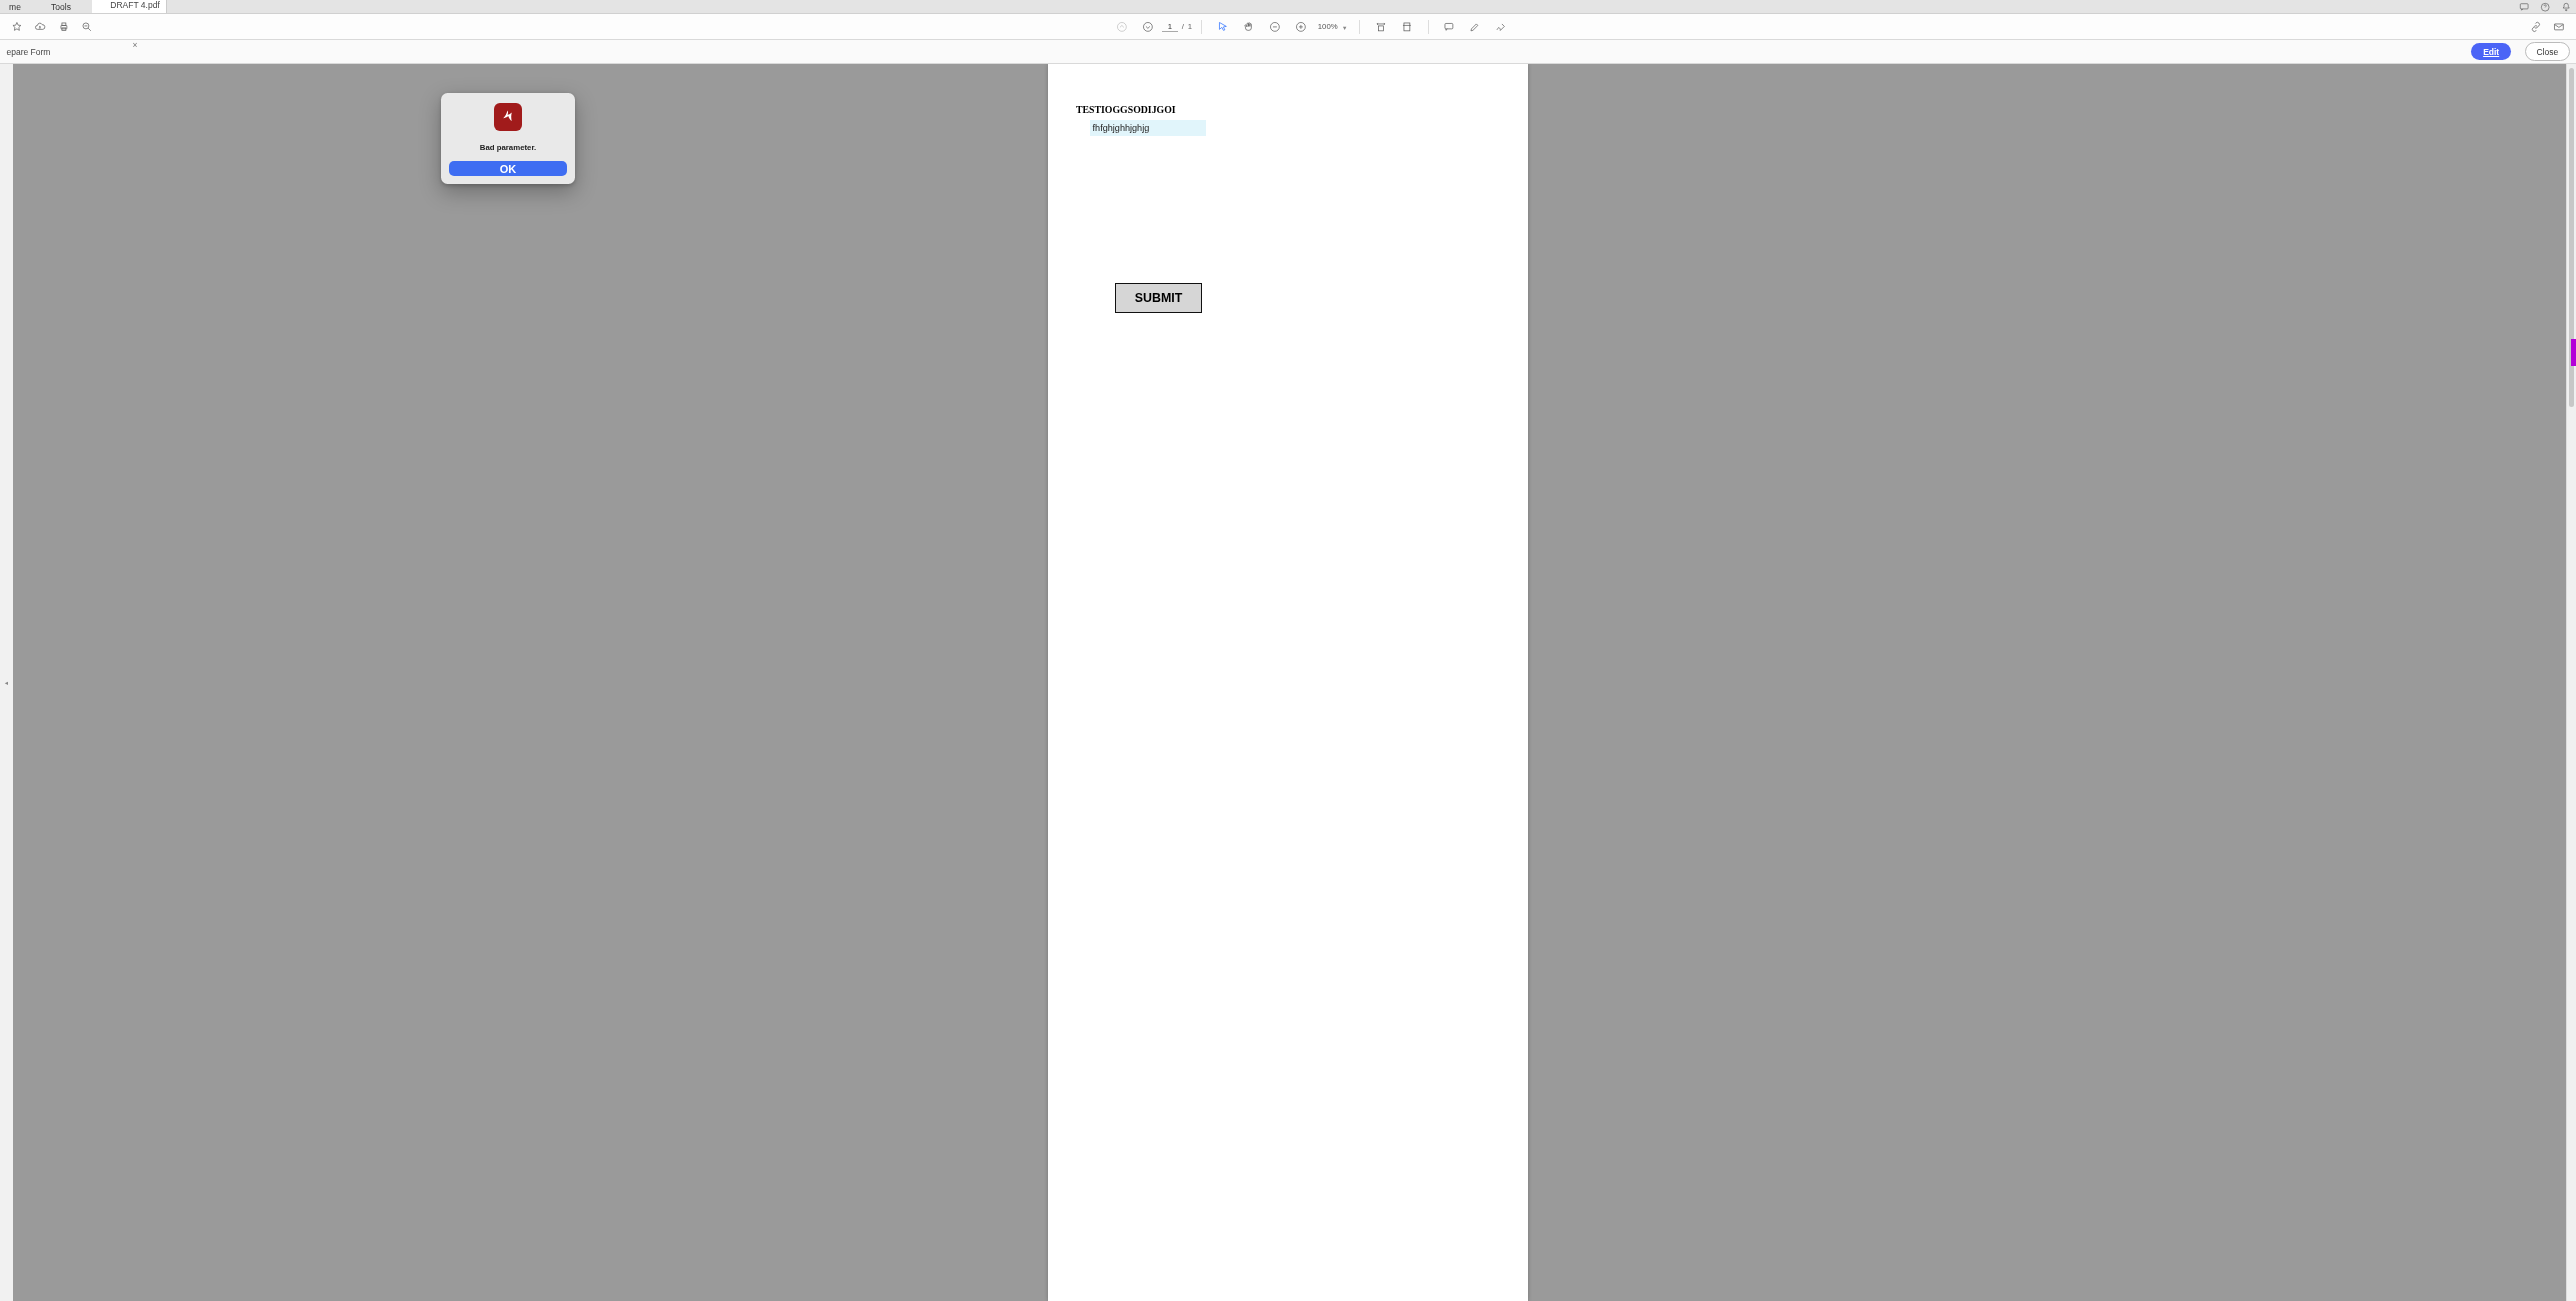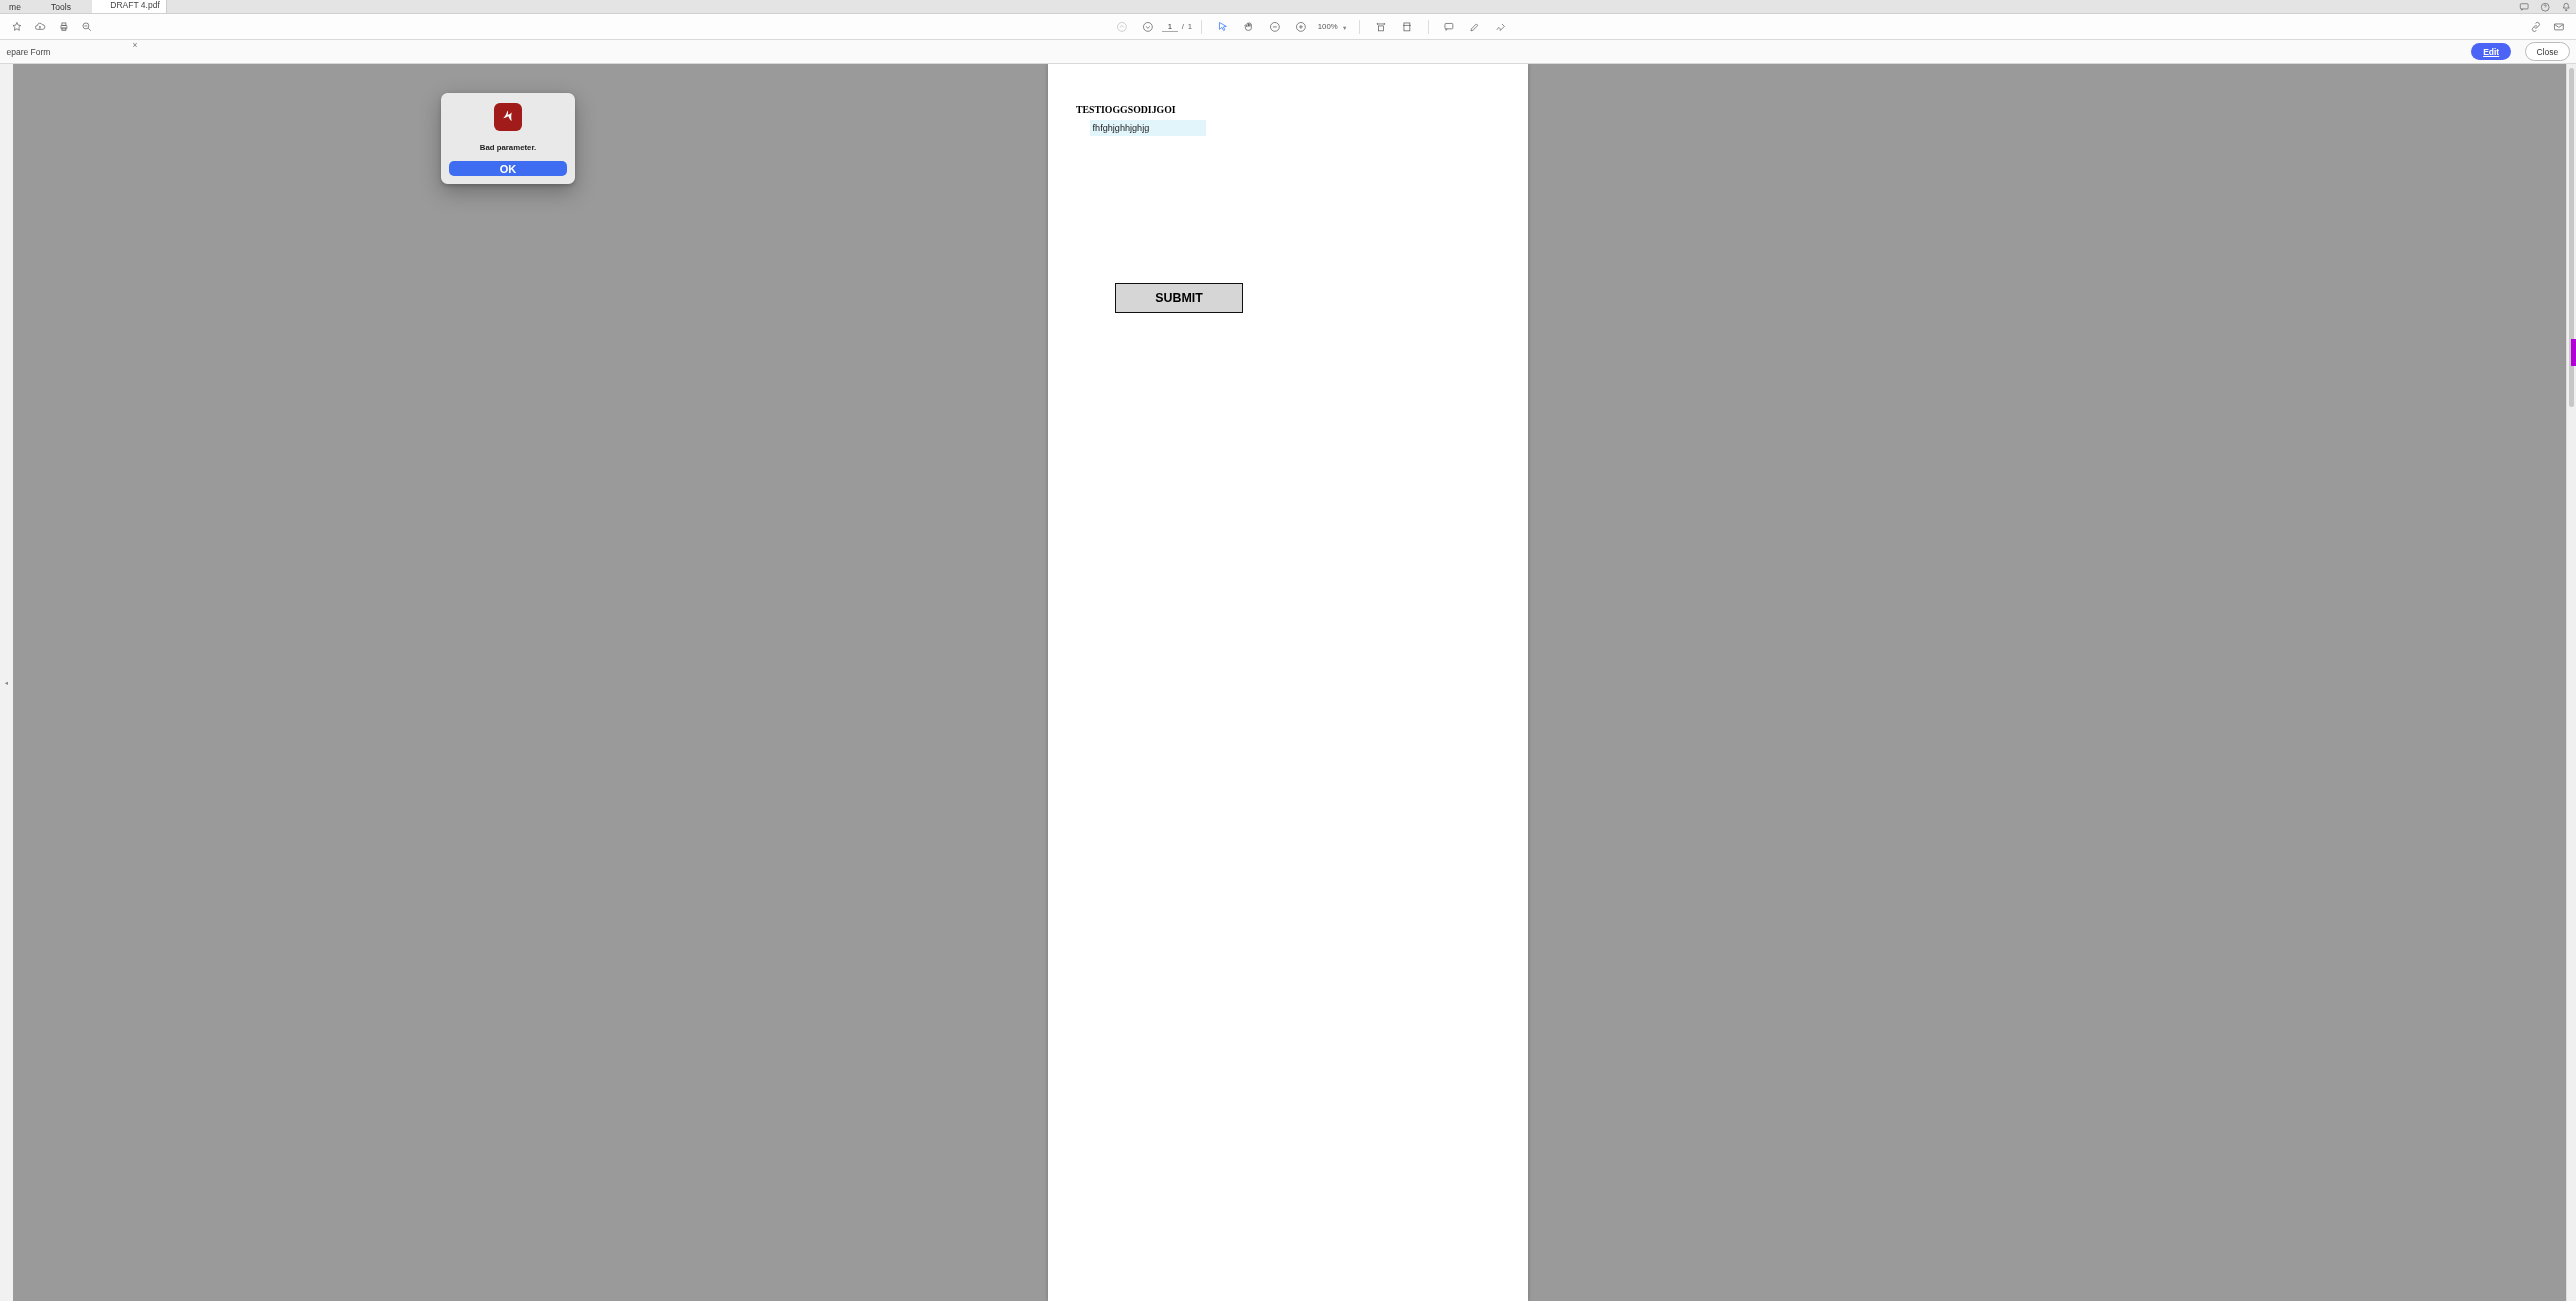--- a/index.html
+++ b/index.html
@@ -29,21 +29,21 @@
 .btn-edit { background: #4b64f6; color: #fff; border: none; border-radius: 10.4px; padding: 3.3px 11.8px; font-size: 8.5px; font-weight: 600; cursor: pointer; text-decoration: underline; }
 .btn-close { background: #fff; color: #333; border: 0.7px solid #bbb; border-radius: 10.4px; padding: 3.3px 10.4px; font-size: 8.5px; font-weight: 500; cursor: pointer; }
 
 
 .viewer { position: absolute; top: 64px; bottom: 0; left: 0; right: 0; background: #9a9a9a; display: flex; justify-content: center; overflow: hidden; }
 .gutter-left { width: 13px; background: #f1f1f1; position: absolute; left: 0; top: 0; bottom: 0; display: flex; align-items: center; justify-content: center; }
 .gutter-left .tri { font-size: 6.5px; color: #888; cursor: pointer; }
 .page { width: 480px; min-height: 653px; background: #fff; margin-top: 0; box-shadow: 0 0 3.9px rgba(0,0,0,0.25); position: relative; }
 .page .heading { position: absolute; left: 28px; top: 40px; font-family: "Times New Roman", serif; font-weight: bold; font-size: 9.8px; color: #000; }
 .page .field { position: absolute; left: 42px; top: 56px; width: 116px; height: 15.7px; background: #e1f5fb; color: #222; font-size: 9.1px; display: flex; align-items: center; padding: 0 2.6px; font-family: Arial, sans-serif; }
-.page .submit { position: absolute; left: 67px; top: 219px; width: 128px; height: 30px; background: #d6d6d6; border: 1.3px solid #111; display: flex; align-items: center; justify-content: center; font-family: Arial, sans-serif; font-weight: bold; font-size: 12.4px; color: #000; cursor: pointer; }
+.page .submit { position: absolute; left: 67px; top: 219px; width: 87px; height: 30px; background: #d6d6d6; border: 1.3px solid #111; display: flex; align-items: center; justify-content: center; font-family: Arial, sans-serif; font-weight: bold; font-size: 12.4px; color: #000; cursor: pointer; }
 
 
 .vtrack { position: absolute; right: 0; top: 64px; bottom: 0; width: 10.4px; background: #f0f0f0; border-left: 0.7px solid #ddd; }
 .vthumb { position: absolute; left: 2px; right: 2px; top: 3.9px; height: 339px; background: #c7c7c7; border-radius: 3.3px; }
 .purple-tab { position: absolute; right: 0; top: 339px; width: 5.2px; height: 27.4px; background: #b400d8; }
 
 
 .dialog-shadow { position: absolute; left: 441px; top: 93px; width: 156px; height: 95px; pointer-events: none; }
 .dialog { width: 134px; background: #e9e9e9; border-radius: 6.5px; box-shadow: 0 7.8px 21px rgba(0,0,0,0.28), 0 1.3px 3.9px rgba(0,0,0,0.18); padding: 10.4px 7.8px 7.8px 7.8px; display: flex; flex-direction: column; align-items: center; pointer-events: auto; }
 .dialog .app-icon { width: 27.4px; height: 27.4px; background: #a11b1b; border-radius: 5.9px; display: flex; align-items: center; justify-content: center; margin-bottom: 11.8px; }

